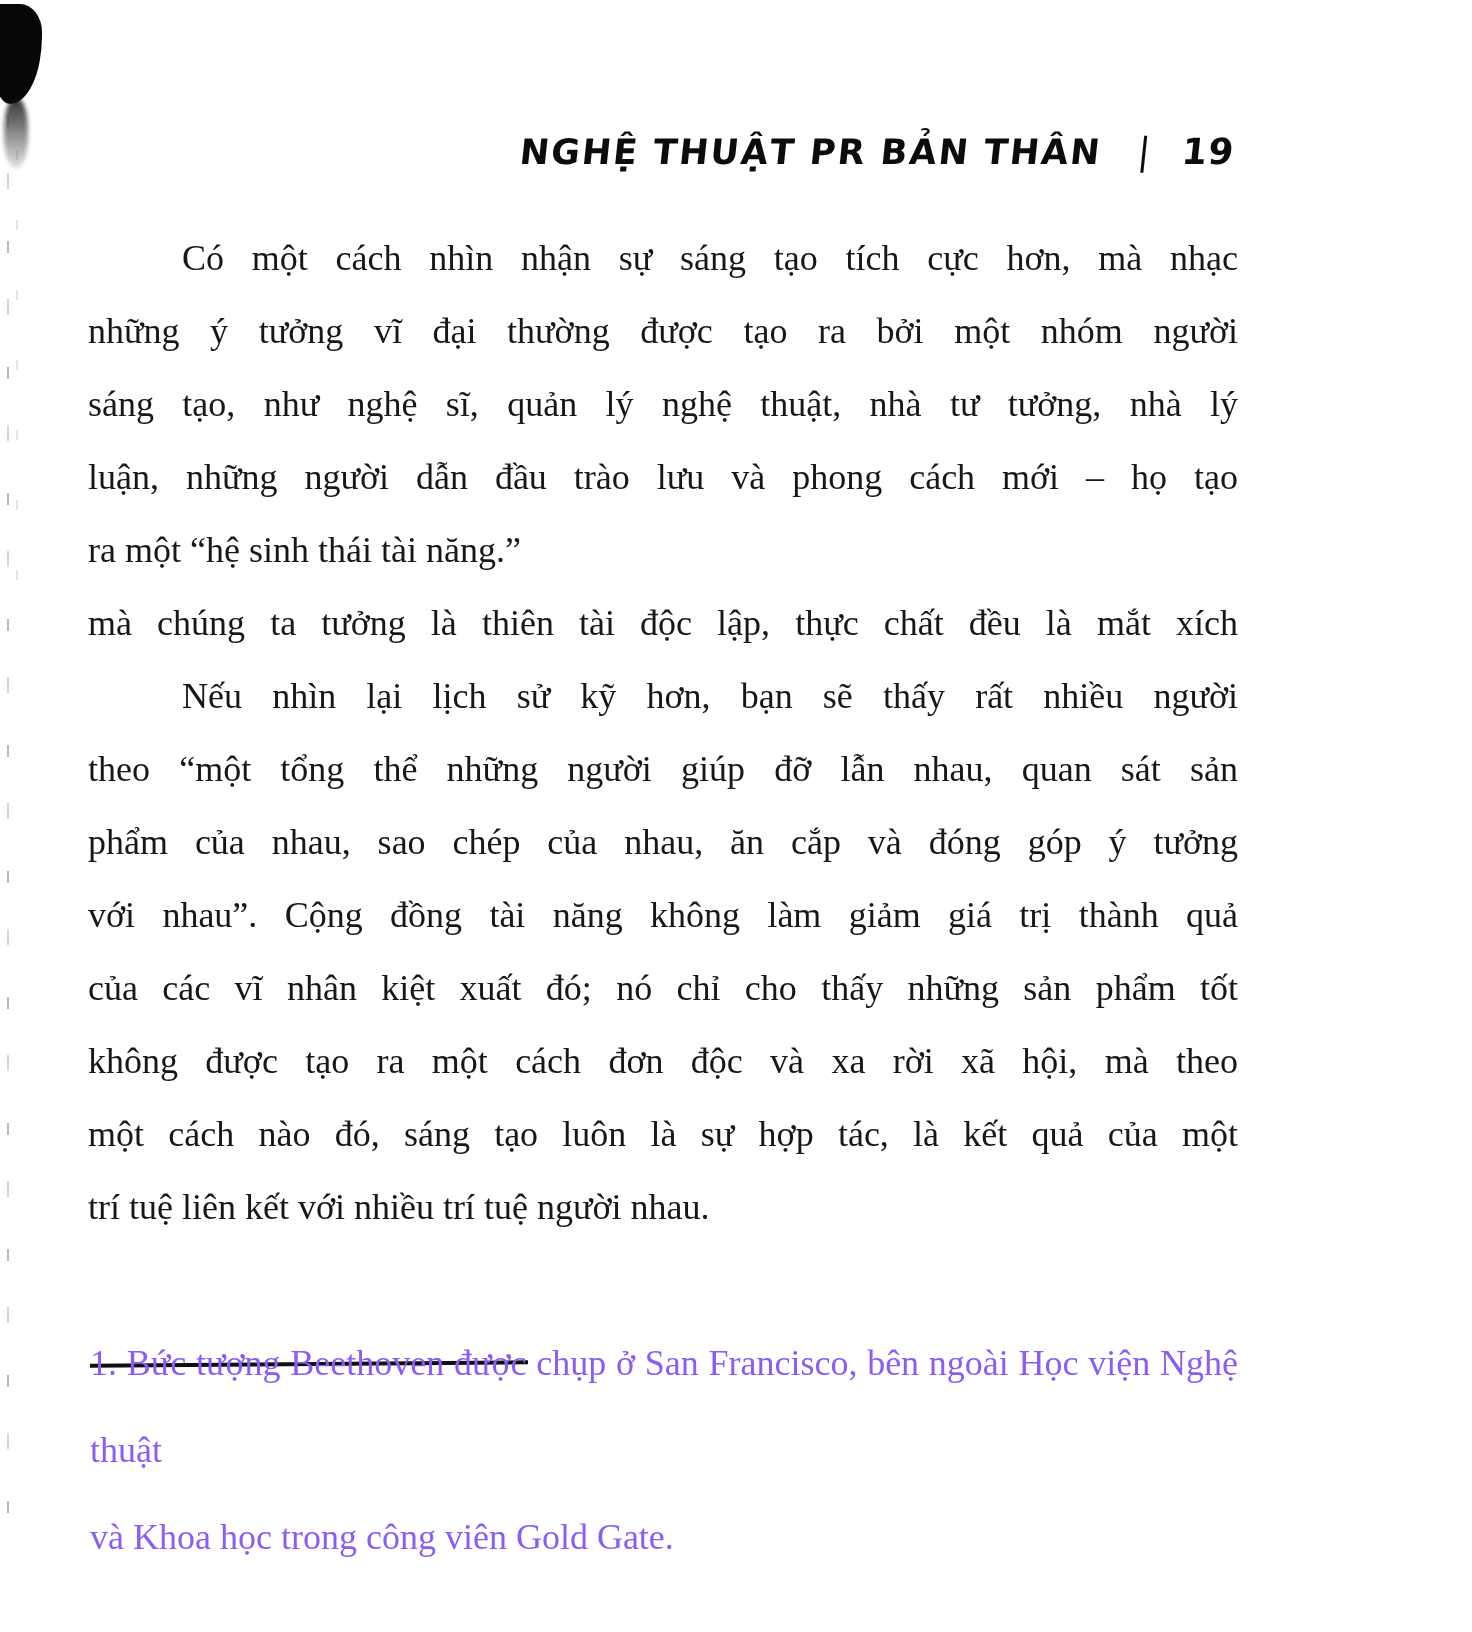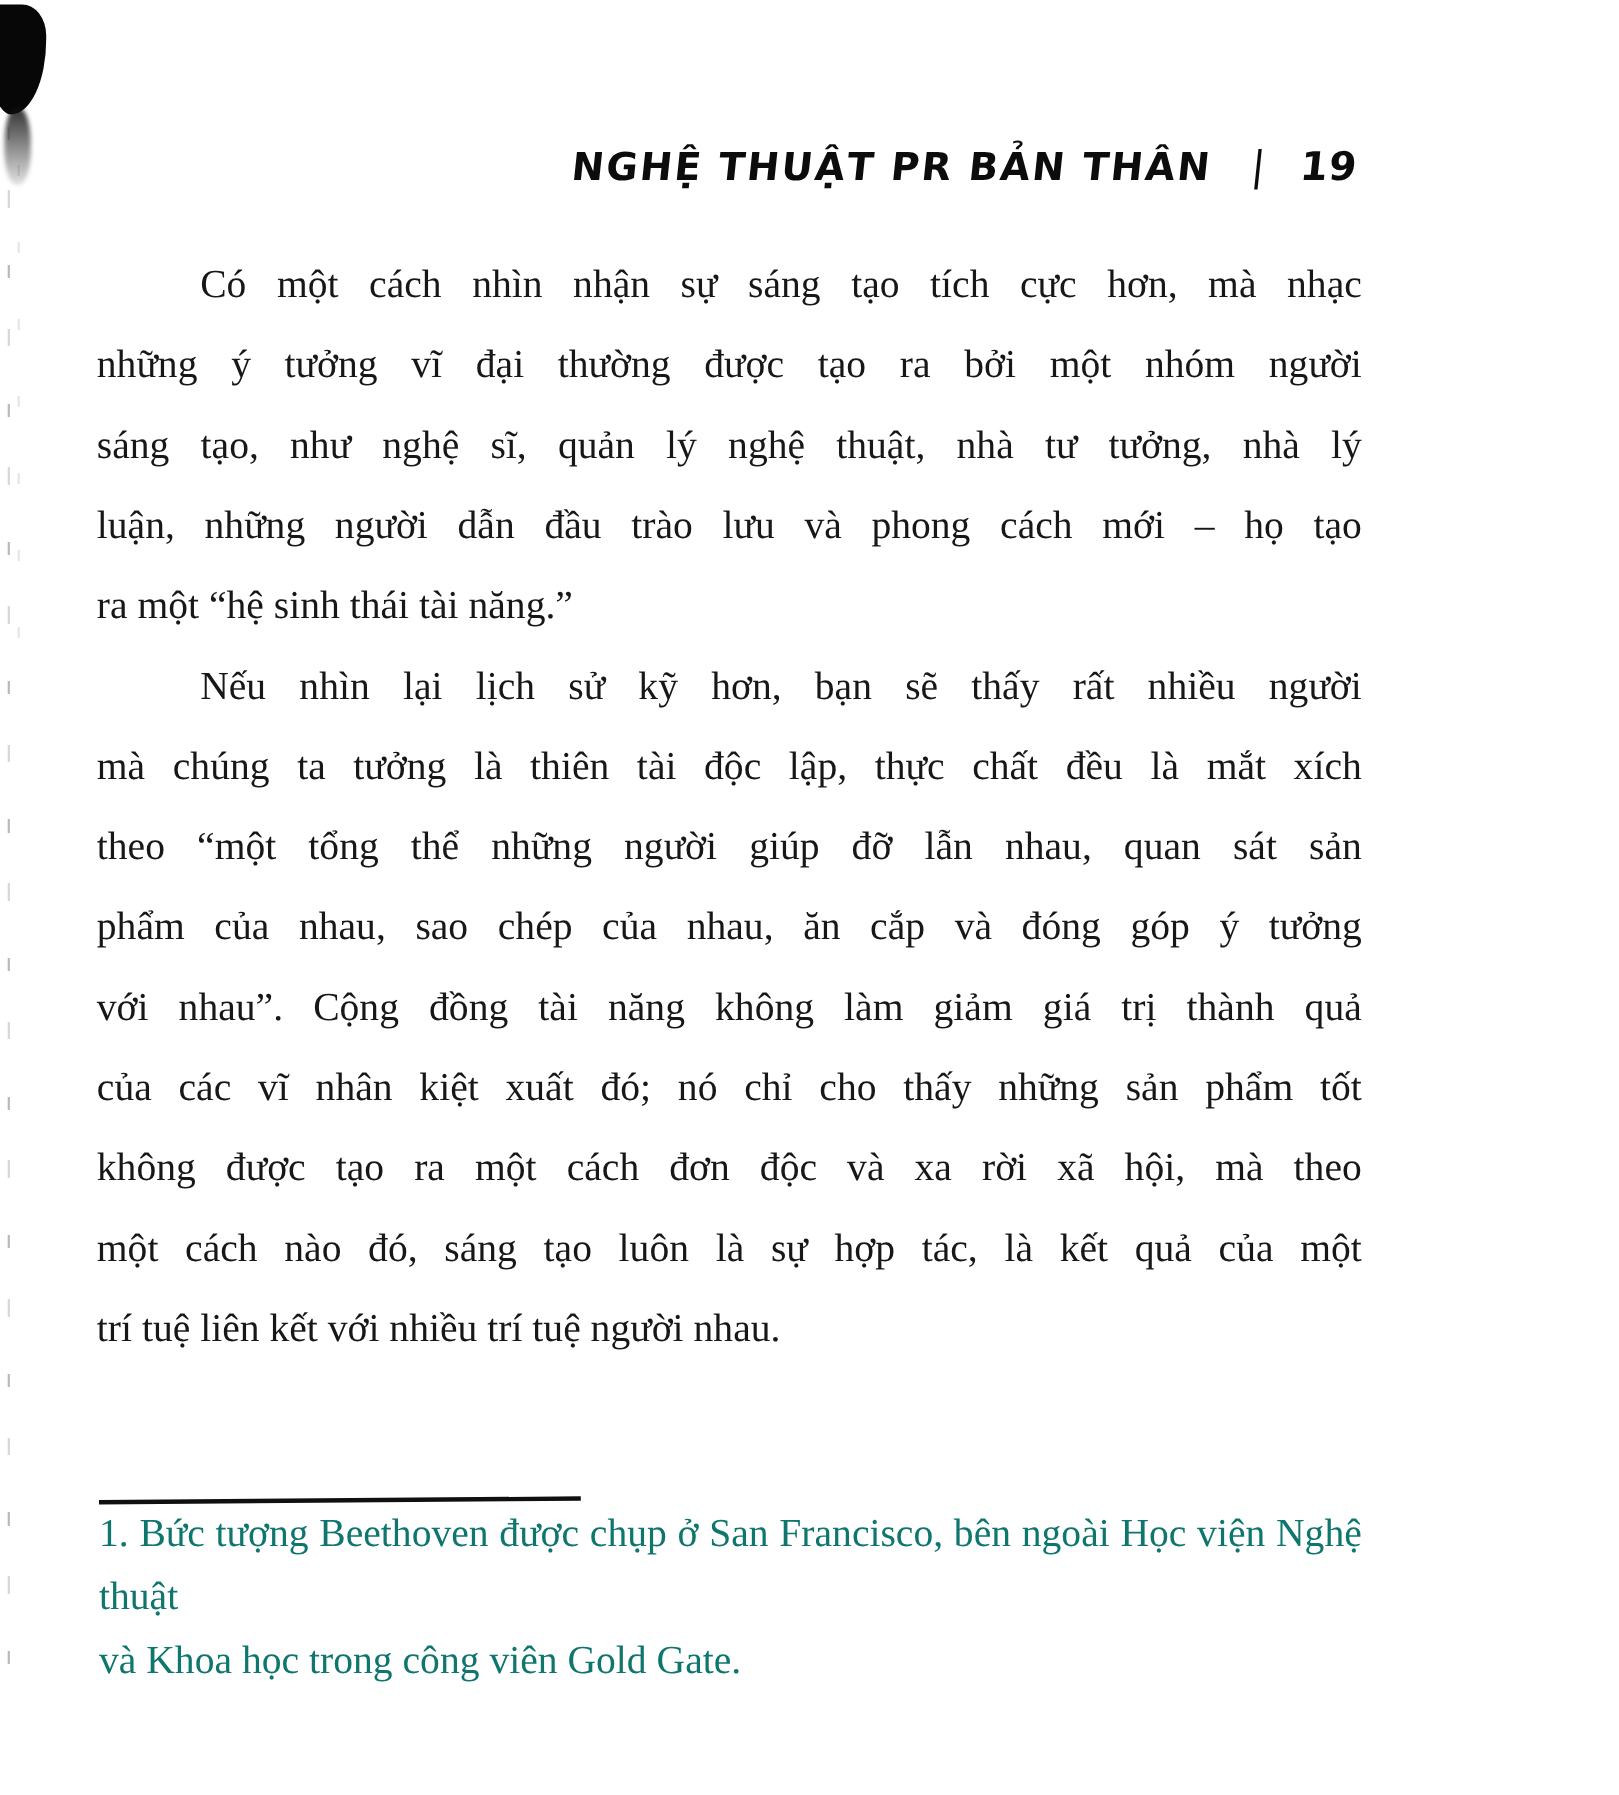--- a/index.html
+++ b/index.html
@@ -119,25 +119,25 @@
     left: 90px;
     top: 1362px;
     width: 438px;
     height: 4px;
     background: #101010;
     transform: rotate(-0.45deg);
   }
   .footnote {
     position: absolute;
     left: 90px;
-    top: 1364px;
+    top: 1320px;
     width: 1148px;
     font-size: 36px;
-    line-height: 58px;
-    color: #0f766e;
+    line-height: 87px;
+    color: #8b5cf6;
   }
 </style>
 </head>
 <body>
 
 <div class="page">
 
   <div class="corner-blob"></div>
   <div class="corner-blob-tail"></div>
   <div class="edge-marks"></div>
@@ -151,22 +151,22 @@
 
   <div class="textblock">
     <div>
       <div class="ln indent">Có một cách nhìn nhận sự sáng tạo tích cực hơn, mà nhạc</div>
       <div class="ln">những ý tưởng vĩ đại thường được tạo ra bởi một nhóm người</div>
       <div class="ln">sáng tạo, như nghệ sĩ, quản lý nghệ thuật, nhà tư tưởng, nhà lý</div>
       <div class="ln">luận, những người dẫn đầu trào lưu và phong cách mới – họ tạo</div>
       <div class="ln-last">ra một “hệ sinh thái tài năng.”</div>
     </div>
     <div>
+      <div class="ln">mà chúng ta tưởng là thiên tài độc lập, thực chất đều là mắt xích</div>
       <div class="ln indent">Nếu nhìn lại lịch sử kỹ hơn, bạn sẽ thấy rất nhiều người</div>
-      <div class="ln">mà chúng ta tưởng là thiên tài độc lập, thực chất đều là mắt xích</div>
       <div class="ln">theo “một tổng thể những người giúp đỡ lẫn nhau, quan sát sản</div>
       <div class="ln">phẩm của nhau, sao chép của nhau, ăn cắp và đóng góp ý tưởng</div>
       <div class="ln">với nhau”. Cộng đồng tài năng không làm giảm giá trị thành quả</div>
       <div class="ln">của các vĩ nhân kiệt xuất đó; nó chỉ cho thấy những sản phẩm tốt</div>
       <div class="ln">không được tạo ra một cách đơn độc và xa rời xã hội, mà theo</div>
       <div class="ln">một cách nào đó, sáng tạo luôn là sự hợp tác, là kết quả của một</div>
       <div class="ln-last">trí tuệ liên kết với nhiều trí tuệ người nhau.</div>
     </div>
   </div>
 

